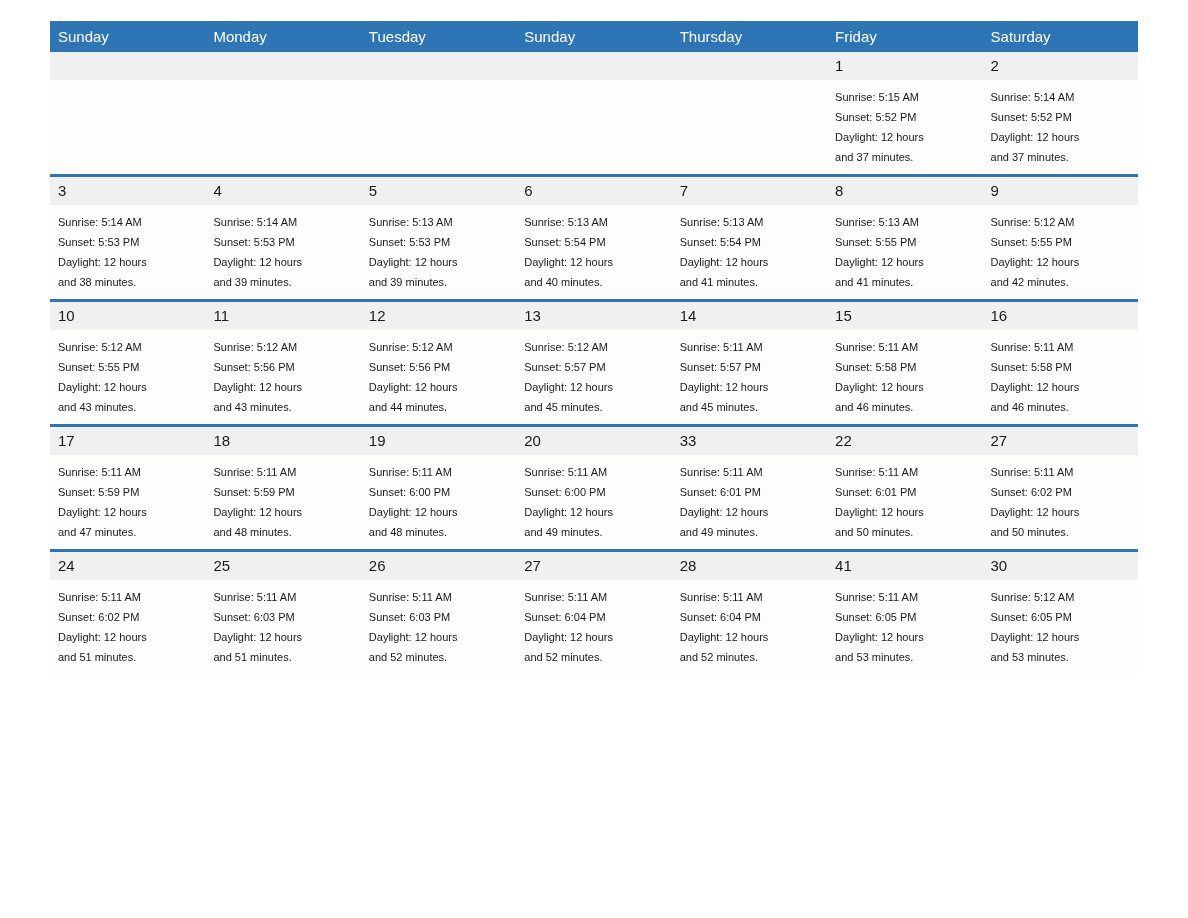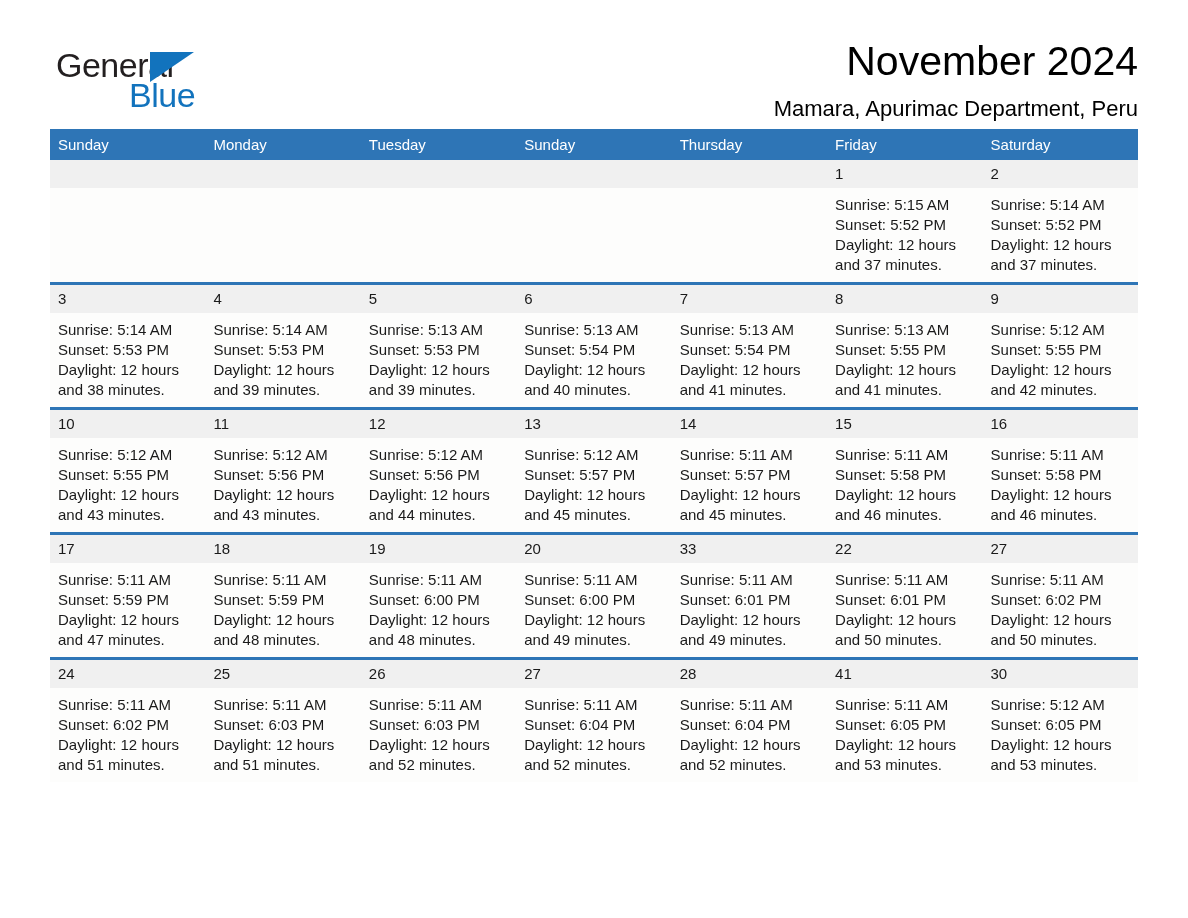--- a/index.html
+++ b/index.html
@@ -125,47 +125,33 @@
     padding: 6px 0 7px 8px;
     line-height: 1;
     min-height: 17px;
     box-sizing: border-box;
   }
   .daynum.empty {
     color: transparent;
   }
   .dayinfo {
     padding: 7px 0 0 8px;
-    font-size: 15px;
+    font-size: 11px;
     line-height: 20px;
     color: #1a1a1a;
   }
   .dayinfo div {
     white-space: nowrap;
   }
 </style>
 </head>
 <body>
 
 <div class="page">
 
-  <div class="topbar">
-
-    <div class="logo">
-      <span class="logo-general">General</span>
-      <span class="logo-triangle"></span>
-      <span class="logo-blue">Blue</span>
-    </div>
-
-    <div class="titles">
-      <h1 class="cal-title">November 2024</h1>
-      <h2 class="cal-subtitle">Mamara, Apurimac Department, Peru</h2>
-    </div>
-
-  </div>
 
   <table class="calendar">
     <thead>
       <tr>
         <th>Sunday</th>
         <th>Monday</th>
         <th>Tuesday</th>
         <th>Sunday</th>
         <th>Thursday</th>
         <th>Friday</th>

